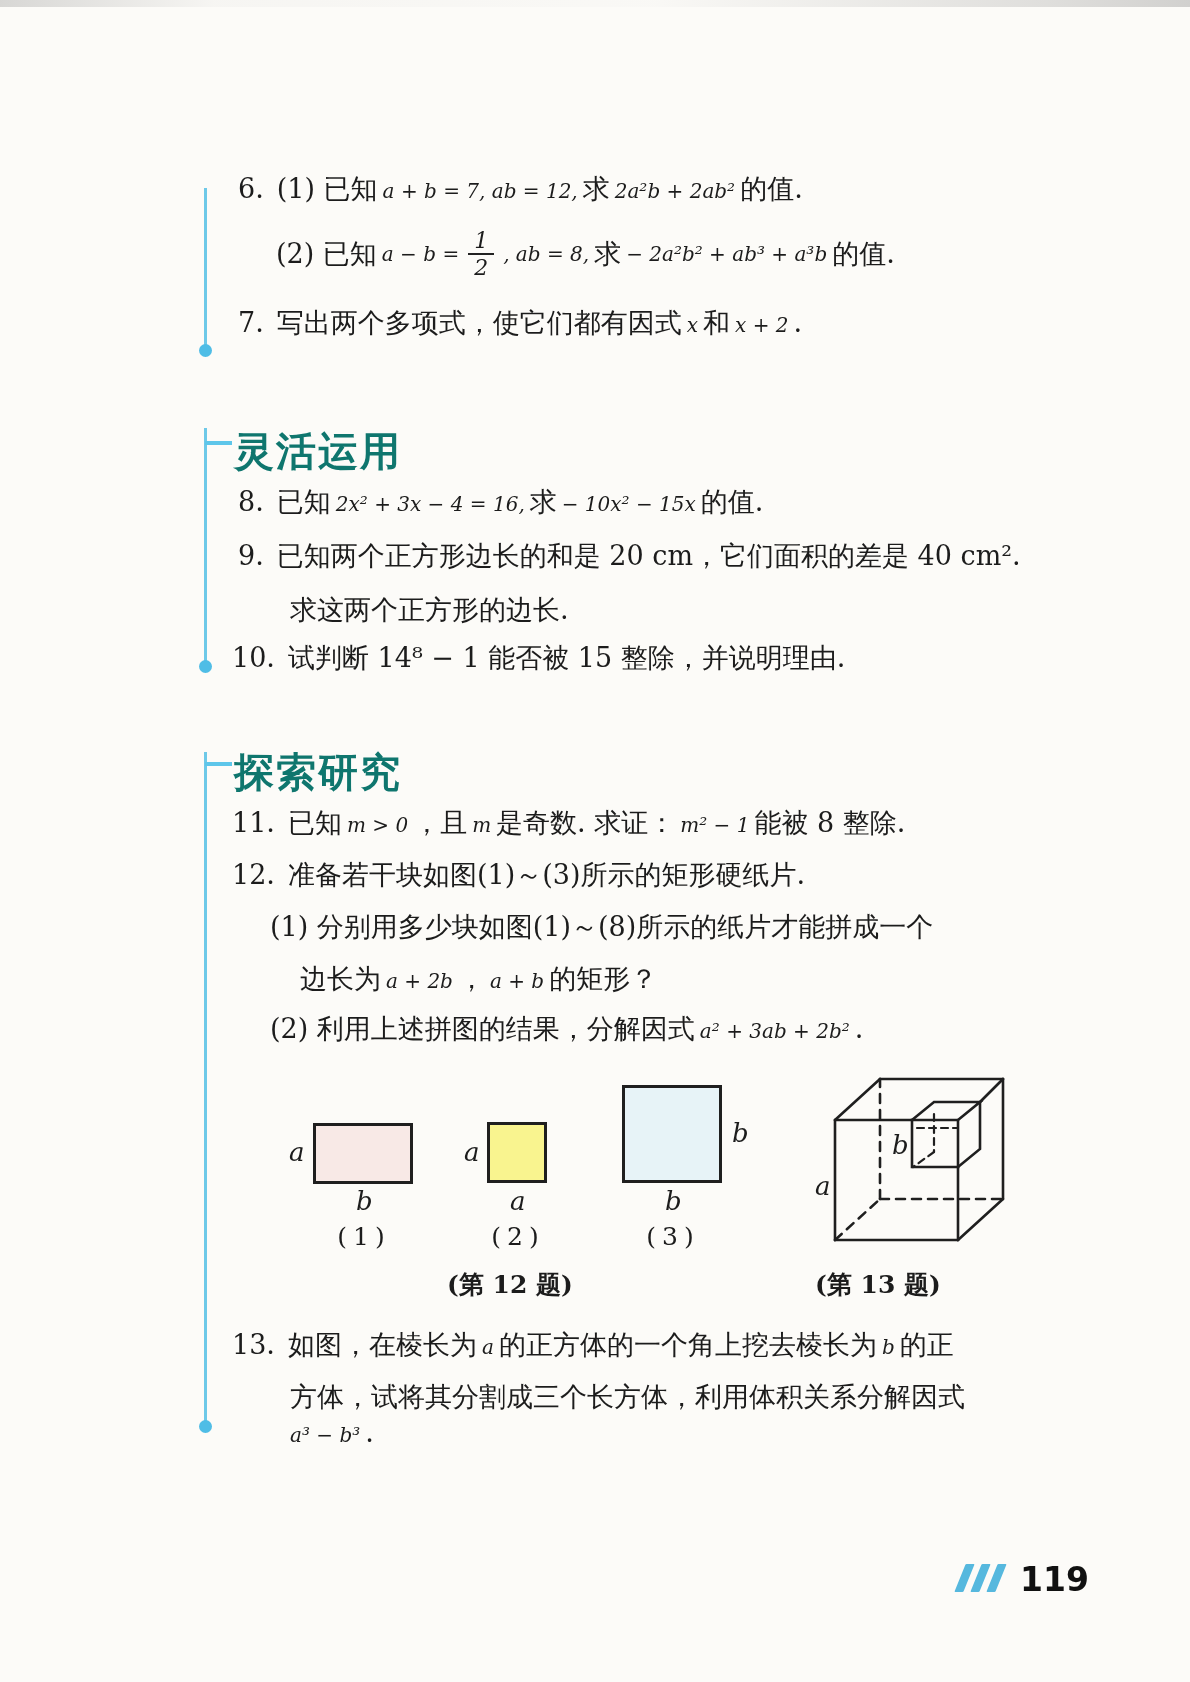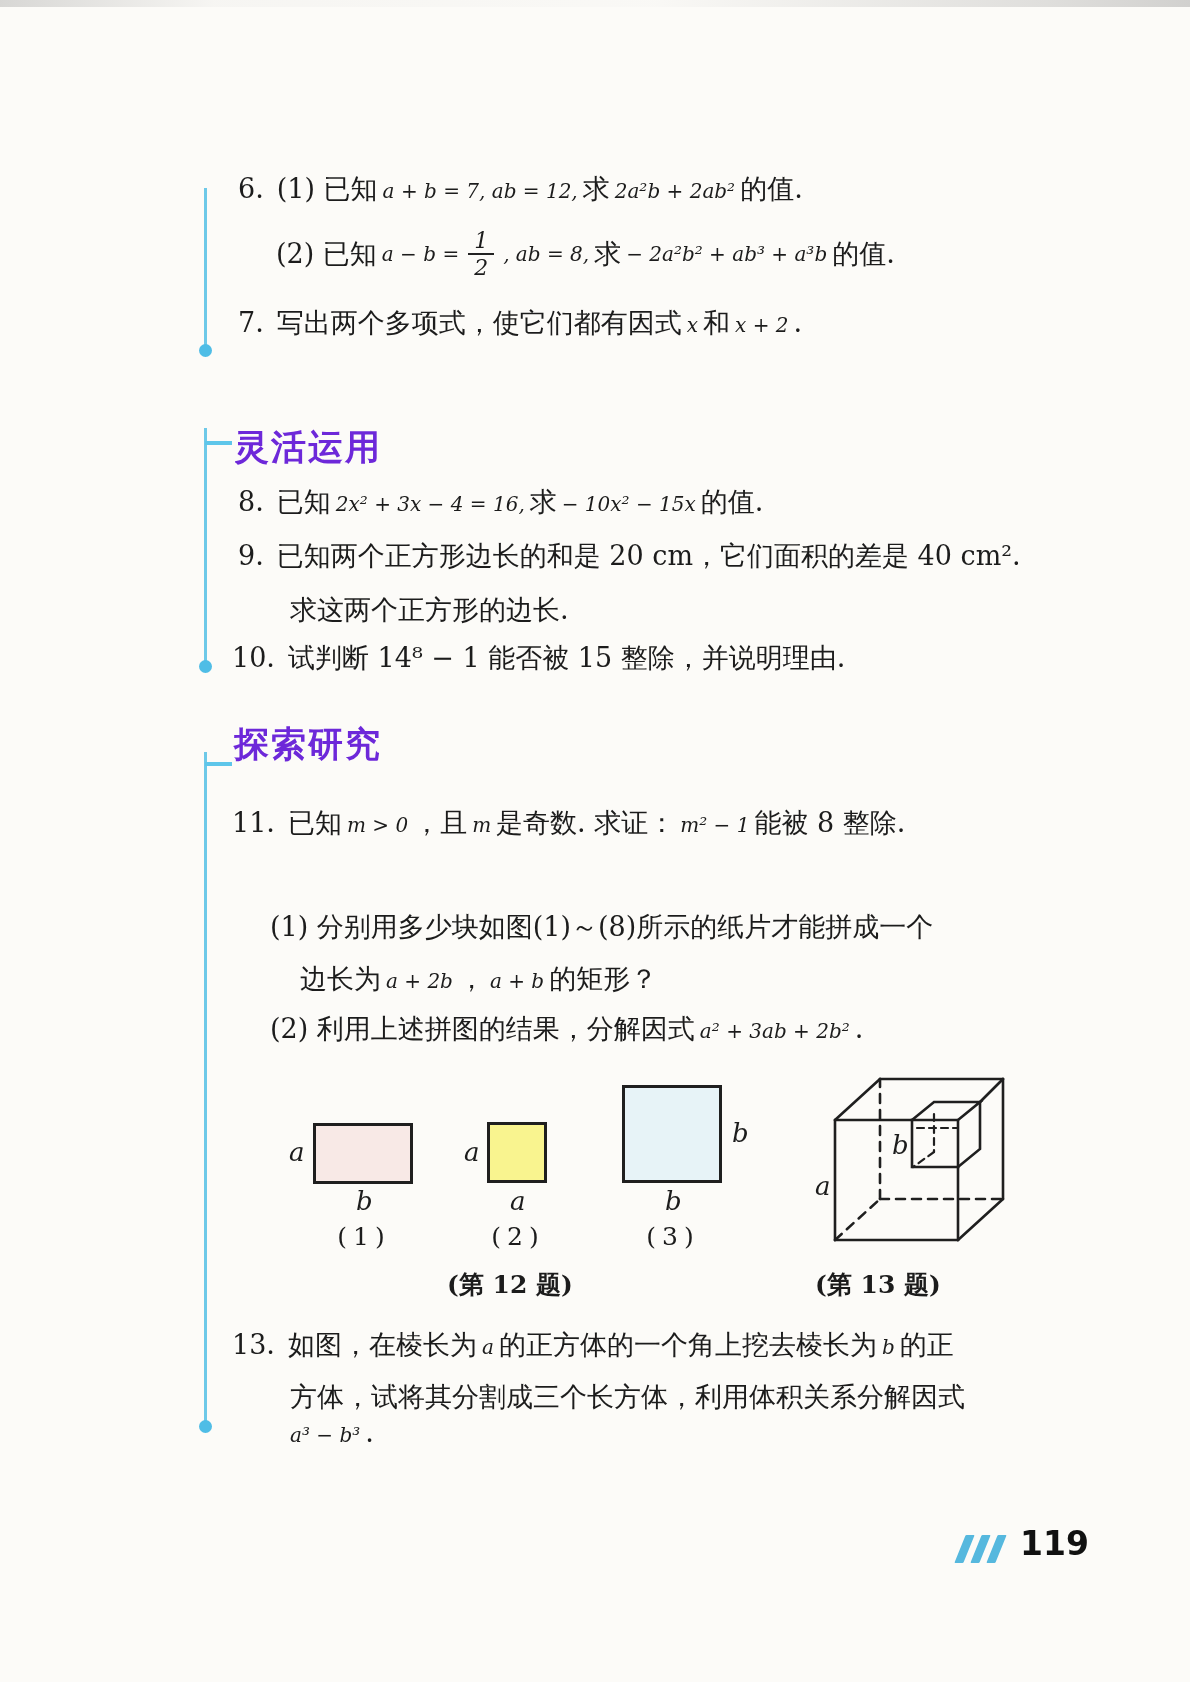--- a/index.html
+++ b/index.html
@@ -16,42 +16,42 @@
     position:absolute;top:0;left:0;width:100%;height:7px;
     background:linear-gradient(to right, rgba(120,120,120,.28), rgba(180,180,180,.08) 18%, rgba(200,200,200,.05) 55%, rgba(120,120,120,.22) 88%, rgba(110,110,110,.3));
   }
   
   .vline{position:absolute;width:3px;background:#6ec9e8;left:204px;}
   .vdot{position:absolute;width:13px;height:13px;border-radius:50%;background:#4fbde6;left:199px;}
   .tick{position:absolute;height:4px;width:27px;background:#5ec6ea;left:205px;}
   .sec-header{
     position:absolute;left:234px;
     font-family:"DejaVu Sans",sans-serif;
-    font-weight:bold;font-size:35px;letter-spacing:2px;
-    color:#6d28d9;white-space:nowrap;
+    font-weight:bold;font-size:40px;letter-spacing:2px;
+    color:#0f766e;white-space:nowrap;
   }
   
   .line{
     position:absolute;white-space:nowrap;font-size:27px;line-height:36px;
   }
   .line .num{display:inline-block;margin-right:13px;}
   .m{font-style:italic;padding:0 5px;font-size:20px;}
   .cn{font-style:normal;}
   .fracline{display:flex;align-items:center;justify-content:center;}
   .frac{display:inline-flex;flex-direction:column;align-items:center;
         font-style:italic;font-size:22px;line-height:1.15;margin:0 4px;vertical-align:middle;}
   .frac .fn{border-bottom:2px solid #222;padding:0 6px;}
   .frac .fd{padding:0 6px;}
   
   .fig-rect{position:absolute;border:3.5px solid #1f1f1f;box-sizing:border-box;}
   .edge-label{position:absolute;font-style:italic;font-size:26px;line-height:26px;}
   .fig-caption{position:absolute;transform:translateX(-50%);font-size:25px;letter-spacing:6px;}
   .group-caption{position:absolute;transform:translateX(-50%);font-weight:bold;font-size:25px;white-space:nowrap;}
   
-  .pgnum-wrap{position:absolute;left:960px;top:1524px;display:flex;align-items:flex-end;}
+  .pgnum-wrap{position:absolute;left:960px;top:1560px;display:flex;align-items:flex-start;}
   .slashes{display:flex;margin-right:12px;margin-top:4px;}
   .slash{width:9px;height:28px;background:#56b8de;transform:skewX(-22deg);margin-right:7px;border-radius:1px;}
   .pgnum{font-family:"DejaVu Sans",sans-serif;font-weight:bold;font-size:33px;color:#111;}
   svg text{font-family:"DejaVu Serif",serif;font-style:italic;font-size:26px;fill:#1c1c1c;}
 </style>
 </head>
 <body>
 
 <div class="page">
   <div class="scan-artifact"></div>
@@ -98,26 +98,29 @@
     <span class="num">9.</span><span class="cn">已知两个正方形边长的和是 20 cm，它们面积的差是 40 cm².</span>
   </div>
   <div class="line" style="left:290px;top:592px;">
     <span class="cn">求这两个正方形的边长.</span>
   </div>
 
   <div class="line" style="left:232px;top:640px;">
     <span class="num">10.</span><span class="cn">试判断 14⁸ − 1 能否被 15 整除，并说明理由.</span>
   </div>
 
-  <div class="sec-header" style="top:721px;">探索研究</div>
+  <div class="sec-header" style="top:745px;">探索研究</div>
 
   <div class="line" style="left:232px;top:805px;">
     <span class="num">11.</span><span class="cn">已知</span><span class="m">m &gt; 0</span><span class="cn">，且</span><span class="m">m</span><span class="cn">是奇数. 求证：</span><span class="m">m² − 1</span><span class="cn">能被 8 整除.</span>
   </div>
 
+  <div class="line" style="left:232px;top:857px;">
+    <span class="num">12.</span><span class="cn">准备若干块如图(1)～(3)所示的矩形硬纸片.</span>
+  </div>
   <div class="line" style="left:270px;top:909px;">
     <span class="cn">(1) 分别用多少块如图(1)～(8)所示的纸片才能拼成一个</span>
   </div>
   <div class="line" style="left:300px;top:961px;">
     <span class="cn">边长为</span><span class="m">a + 2b</span><span class="cn">，</span><span class="m">a + b</span><span class="cn">的矩形？</span>
   </div>
   <div class="line" style="left:270px;top:1011px;">
     <span class="cn">(2) 利用上述拼图的结果，分解因式</span><span class="m">a² + 3ab + 2b²</span><span class="cn">.</span>
   </div>
 

